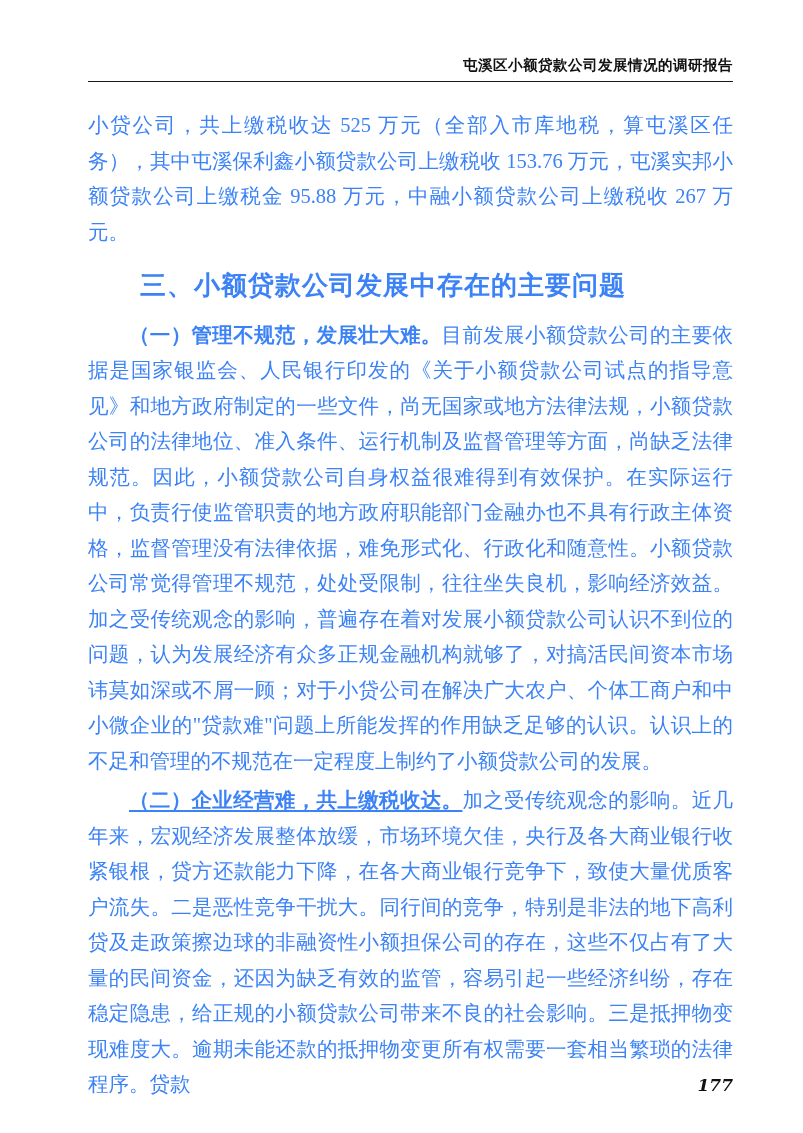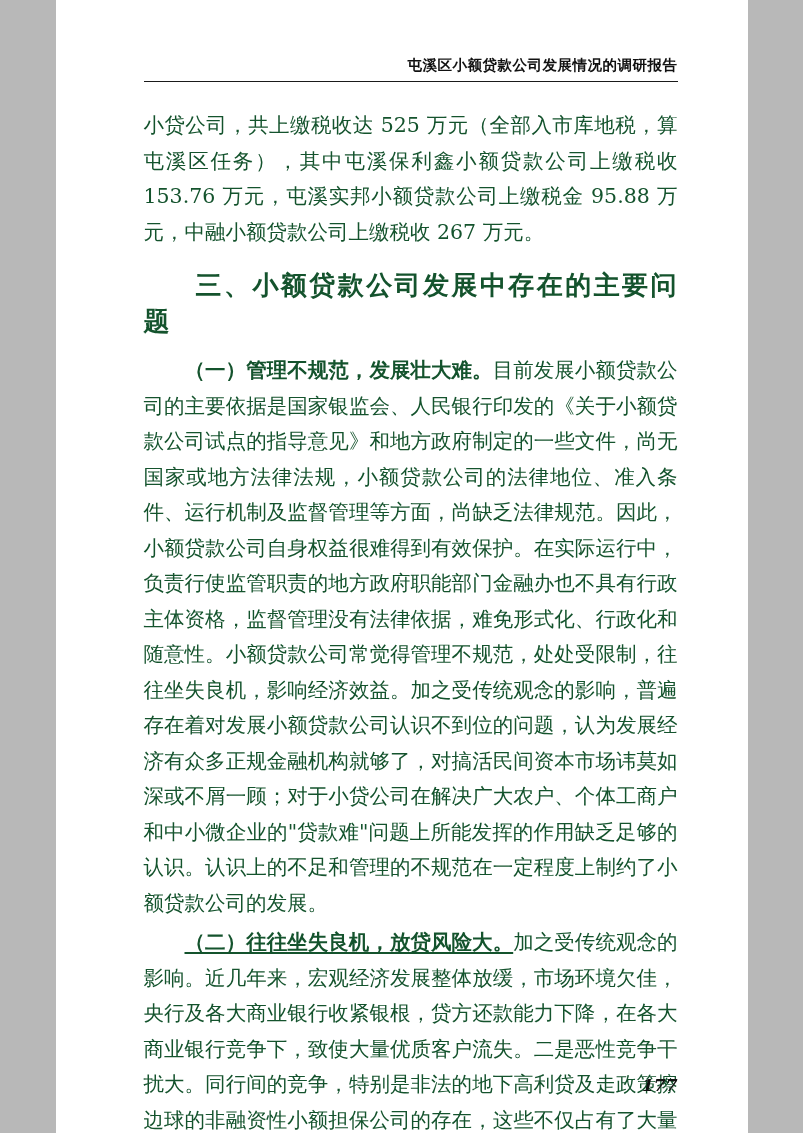--- a/index.html
+++ b/index.html
@@ -2,21 +2,21 @@
 <html><head>
 <meta charset="utf-8">
 <style>
   html, body {
     margin: 0;
     padding: 0;
     background: #b8b8b8;
   }
   .page {
     position: relative;
-    width: 692px;
+    width: 803px;
     height: 1133px;
     background: #ffffff;
     margin: 0 auto;
     box-sizing: border-box;
     font-family: "DejaVu Serif", "Liberation Serif", serif;
     overflow: hidden;
   }
   .page-inner {
     position: absolute;
     left: 88px;
@@ -33,23 +33,24 @@
     padding-bottom: 6px;
   }
   .header-rule {
     border: 0;
     border-top: 1.6px solid #1a1a1a;
     margin: 0 0 26px 0;
   }
   .body-text {
     font-size: 20.5px;
     line-height: 35.5px;
-    color: #14532d;
+    color: #3b82f6;
     text-align: justify;
     text-justify: inter-ideograph;
+    font-family: Liberation Serif, serif;
   }
   p {
     margin: 0;
   }
   .para-indent {
     text-indent: 2em;
   }
   .section-head {
     font-weight: bold;
     text-indent: 2em;
@@ -90,19 +91,19 @@
     <hr class="header-rule">
 
     <div class="body-text">
 
       <p class="block">小贷公司，共上缴税收达 525 万元（全部入市库地税，算屯溪区任务），其中屯溪保利鑫小额贷款公司上缴税收 153.76 万元，屯溪实邦小额贷款公司上缴税金 95.88 万元，中融小额贷款公司上缴税收 267 万元。</p>
 
       <p class="section-head">三、小额贷款公司发展中存在的主要问题</p>
 
       <p class="para-indent block"><span class="lead">（一）管理不规范，发展壮大难。</span><span>目前发展小额贷款公司的主要依据是国家银监会、人民银行印发的《关于小额贷款公司试点的指导意见》和地方政府制定的一些文件，尚无国家或地方法律法规，小额贷款公司的法律地位、准入条件、运行机制及监督管理等方面，尚缺乏法律规范。因此，小额贷款公司自身权益很难得到有效保护。在实际运行中，负责行使监管职责的地方政府职能部门金融办也不具有行政主体资格，监督管理没有法律依据，难免形式化、行政化和随意性。小额贷款公司常觉得管理不规范，处处受限制，往往坐失良机，影响经济效益。加之受传统观念的影响，普遍存在着对发展小额贷款公司认识不到位的问题，认为发展经济有众多正规金融机构就够了，对搞活民间资本市场讳莫如深或不屑一顾；对于小贷公司在解决广大农户、个体工商户和中小微企业的"贷款难"问题上所能发挥的作用缺乏足够的认识。认识上的不足和管理的不规范在一定程度上制约了小额贷款公司的发展。</span></p>
 
-      <p class="para-indent block"><span class="lead-underline">（二）往往坐失良机，放贷风险大。</span><span>加之受传统观念的影响。近几年来，宏观经济发展整体放缓，市场环境欠佳，央行及各大商业银行收紧银根，贷方还款能力下降，在各大商业银行竞争下，致使大量优质客户流失。二是恶性竞争干扰大。同行间的竞争，特别是非法的地下高利贷及走政策擦边球的非融资性小额担保公司的存在，这些不仅占有了大量的民间资金，还因为缺乏有效的监管，容易引起一些经济纠纷，存在稳定隐患，给正规的小额贷款公司带来不良的社会影响。三是抵押物变现难度大。逾期未能还款的抵押物变更所有权需要一套相当繁琐的法律程序。贷款</span></p>
+      <p class="para-indent block"><span class="lead-underline">（二）企业经营难，共上缴税收达。</span><span>加之受传统观念的影响。近几年来，宏观经济发展整体放缓，市场环境欠佳，央行及各大商业银行收紧银根，贷方还款能力下降，在各大商业银行竞争下，致使大量优质客户流失。二是恶性竞争干扰大。同行间的竞争，特别是非法的地下高利贷及走政策擦边球的非融资性小额担保公司的存在，这些不仅占有了大量的民间资金，还因为缺乏有效的监管，容易引起一些经济纠纷，存在稳定隐患，给正规的小额贷款公司带来不良的社会影响。三是抵押物变现难度大。逾期未能还款的抵押物变更所有权需要一套相当繁琐的法律程序。贷款</span></p>
 
     </div>
   </div>
 
   <div class="page-number">177</div>
 </div>
 
 </body></html>

